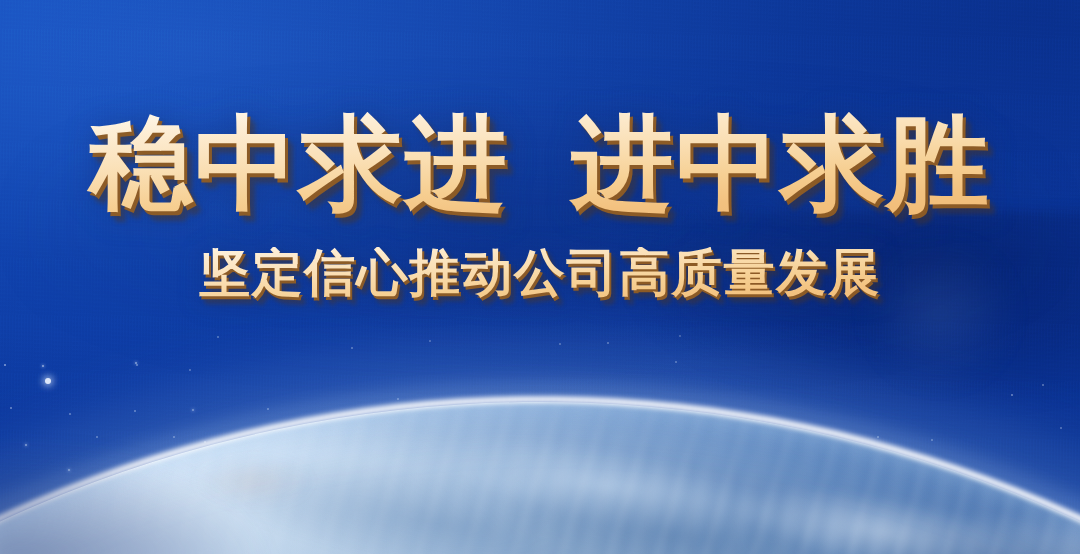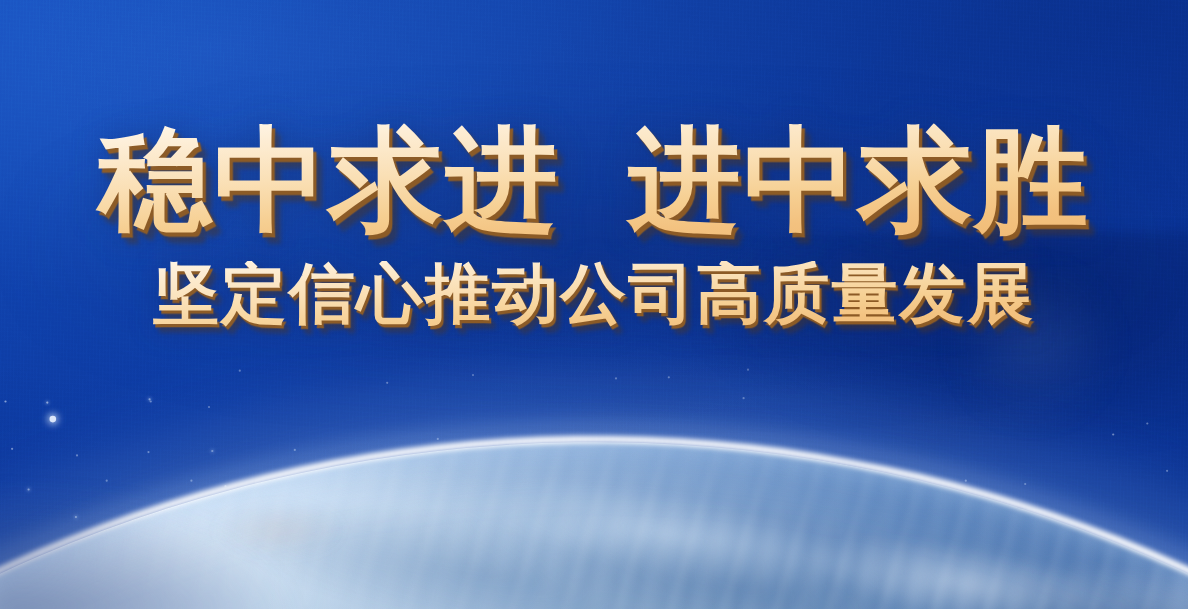--- a/index.html
+++ b/index.html
@@ -271,22 +271,22 @@
       drop-shadow(3px 4px 0px rgba(150,96,34,0.92))
       drop-shadow(5px 6px 2px rgba(86,52,14,0.40))
       drop-shadow(0 0 14px rgba(20,48,120,0.45));
   }
 
   .headline {
     font-size: 103px;
     letter-spacing: 0.02em;
   }
   .subhead {
-    margin-top: 22px;
-    font-size: 60px;
+    margin-top: 32px;
+    font-size: 51px;
     letter-spacing: 0.028em;
     filter:
       drop-shadow(2px 3px 0px rgba(150,96,34,0.92))
       drop-shadow(4px 5px 2px rgba(86,52,14,0.38))
       drop-shadow(0 0 12px rgba(20,48,120,0.42));
   }
 
   
   .text-halo {
     position: absolute;

